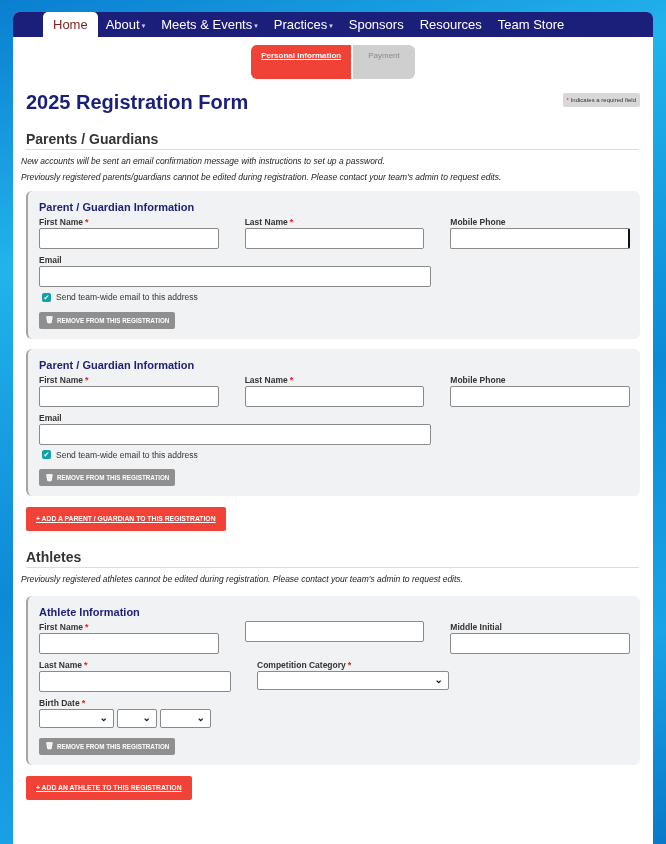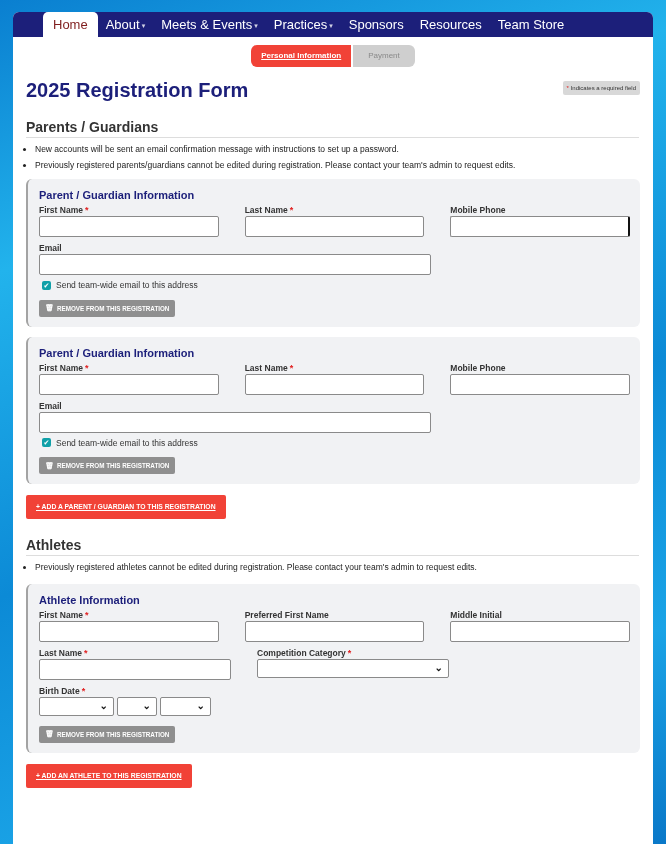--- a/index.html
+++ b/index.html
@@ -17,36 +17,36 @@
     height: 25px; background: #1c1f7a; display: flex; align-items: flex-end; padding-left: 30px;
   }
   .nav-item {
     color: #fff; font-size: 13px; padding: 0 8px; height: 25px; line-height: 23px;
     display: flex; align-items: center; gap: 2px; cursor: pointer;
   }
   .nav-item.active { background: #fff; color: #7f1d1d; border-radius: 5px 5px 0 0; padding: 0 10px; align-items: center; }
   .caret { font-size: 7px; opacity: 0.8; margin-top: 2px; }
   .steps { display: flex; justify-content: center; margin-top: 8px; }
   .step {
-    font-size: 8px; height: 22px; line-height: 22px; padding: 0 10px;
+    font-size: 8px; height: 34px; line-height: 22px; padding: 0 10px;
   }
   .step.active { background: #f14237; color: #fff; text-decoration: underline; font-weight: bold; border-radius: 6px 0 0 6px; }
   .step.inactive { background: #cfcfcf; color: #8a8a8a; border-radius: 0 6px 6px 0; margin-left: 2px; padding: 0 15px; }
   .title-row { position: relative; height: 40px; margin-top: 12px; }
   .title { position: absolute; left: 13px; top: 0; font-size: 20px; font-weight: bold; color: #1c1f7a; }
   .required-note {
     position: absolute; right: 13px; top: 2px; background: #d8d8d8; font-size: 6px;
     padding: 4px 4px; color: #333; border-radius: 2px;
   }
   .required-note .star { color: #e02020; }
   .section-title {
     margin: 0 14px 0 13px; font-size: 14px; color: #333; padding-bottom: 2px;
     border-bottom: 1px solid #ddd;
   }
-  ul.notes { margin: 6px 0 0 22px; font-size: 8.5px; color: #222; list-style: disc; }
+  ul.notes { margin: 6px 0 0 8px; font-size: 8.5px; color: #222; list-style: disc; font-style: italic; }
   ul.notes li { margin-bottom: 6px; padding-left: 0; margin-left: 0; }
   .card {
     margin: 10px 13px 0 13px; background: #f1f2f4; border-radius: 6px;
     border-left: 2px solid #a3a3a3; padding: 10px 10px 10px 11px; position: relative;
   }
   .card-title { font-size: 11px; color: #1c1f7a; font-weight: bold; margin-bottom: 3px; }
   .row { display: flex; gap: 26px; }
   .field { width: 192px; }
   .field.wide { width: 392px; }
   .lbl { font-size: 8.5px; font-weight: bold; color: #333; height: 12px; display: flex; align-items: center; gap: 2px; }
@@ -207,21 +207,20 @@
     <div class="card-title">Athlete Information</div>
     <div class="row">
       <div class="field">
           <div class="lbl">
             <span>First Name</span>
             <span class="req">*</span>
           </div>
           <input class="input" style="">
         </div>
       <div class="field">
-          <div class="lbl">Preferred First Name</div>
           <input class="input" style="">
         </div>
       <div class="field">
           <div class="lbl">Middle Initial</div>
           <input class="input" style="">
         </div>
     </div>
     <div class="row">
       <div class="field">
           <div class="lbl">

